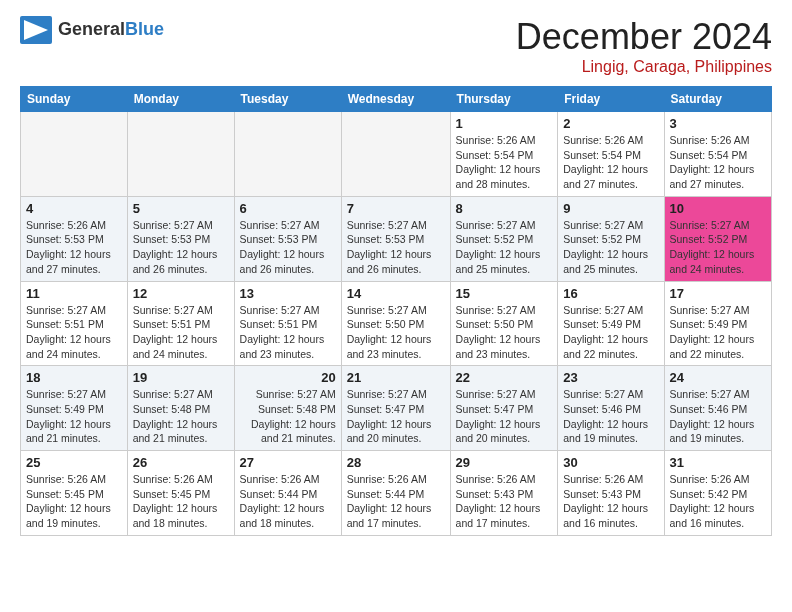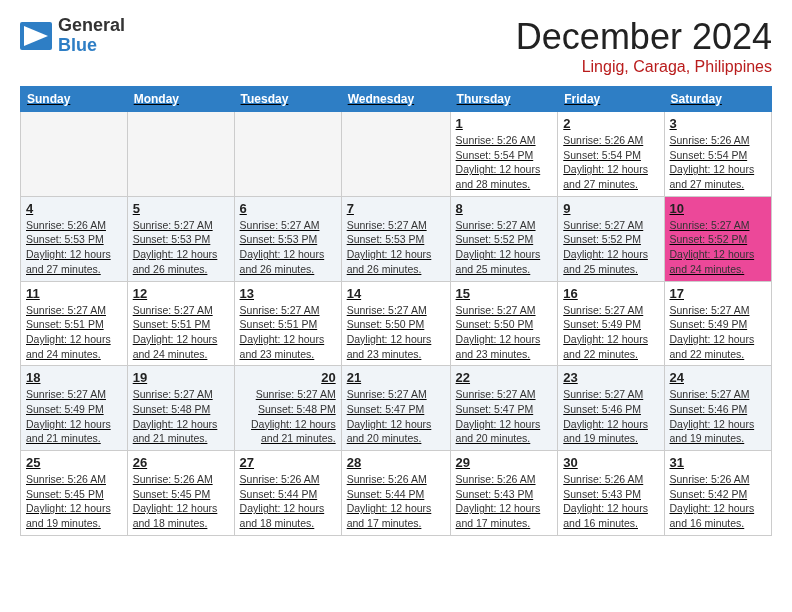--- a/index.html
+++ b/index.html
@@ -35,21 +35,20 @@
       color: #222;
     }
     .location-title {
       font-size: 16px;
       color: #b91c1c;
     }
     .calendar-table {
       width: 100%;
       border-collapse: collapse;
       font-size: 11px;
-      text-decoration: underline;
     }
     .calendar-table th {
       background: #2e7ec5;
       color: #fff;
       text-align: left;
       padding: 5px 6px;
       font-size: 12px;
       font-weight: bold;
       border: 1px solid #2e7ec5;
     }
@@ -84,21 +83,21 @@
 <body>
 
 <div class="header-section">
   <div class="logo">
     <div class="logo-text-row">
 
       <svg width="32" height="28" viewBox="0 0 32 28">
         <rect width="32" height="28" fill="#2e7ec5" rx="2"></rect>
         <polygon points="4,4 28,14 4,24" fill="white"></polygon>
       </svg>
-      <div style="display:flex;flex-direction:column;margin-left:4px;">
+      <div style="display:flex;flex-direction:row;margin-left:4px;">
         <span style="font-size:18px;font-weight:bold;color:#333;line-height:1.1;">General</span>
         <span style="font-size:18px;font-weight:bold;color:#2e7ec5;line-height:1.1;">Blue</span>
       </div>
     </div>
   </div>
   <div class="title-section">
     <div class="month-title">December 2024</div>
     <div class="location-title">Lingig, Caraga, Philippines</div>
   </div>
 </div>

